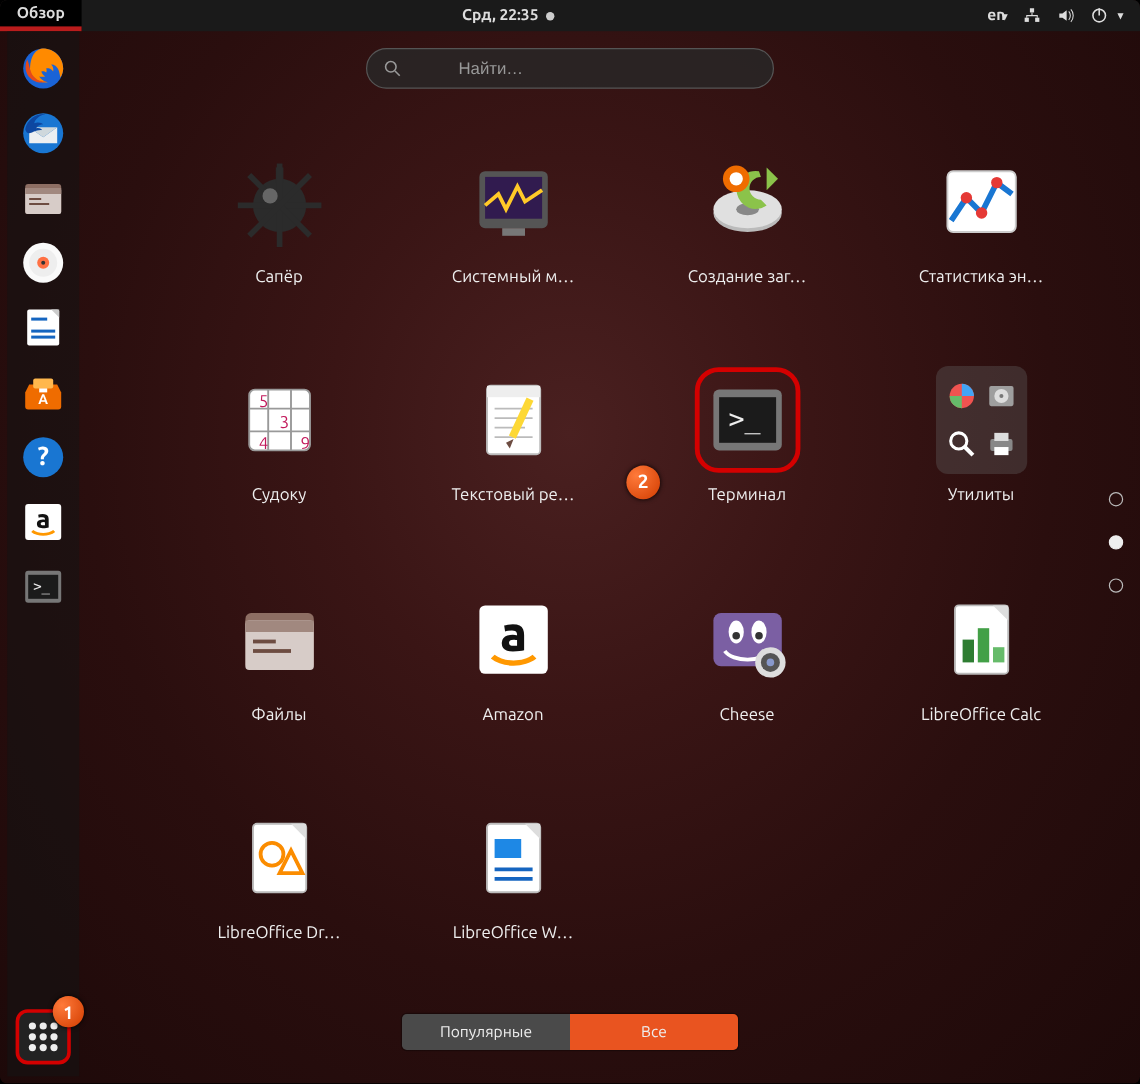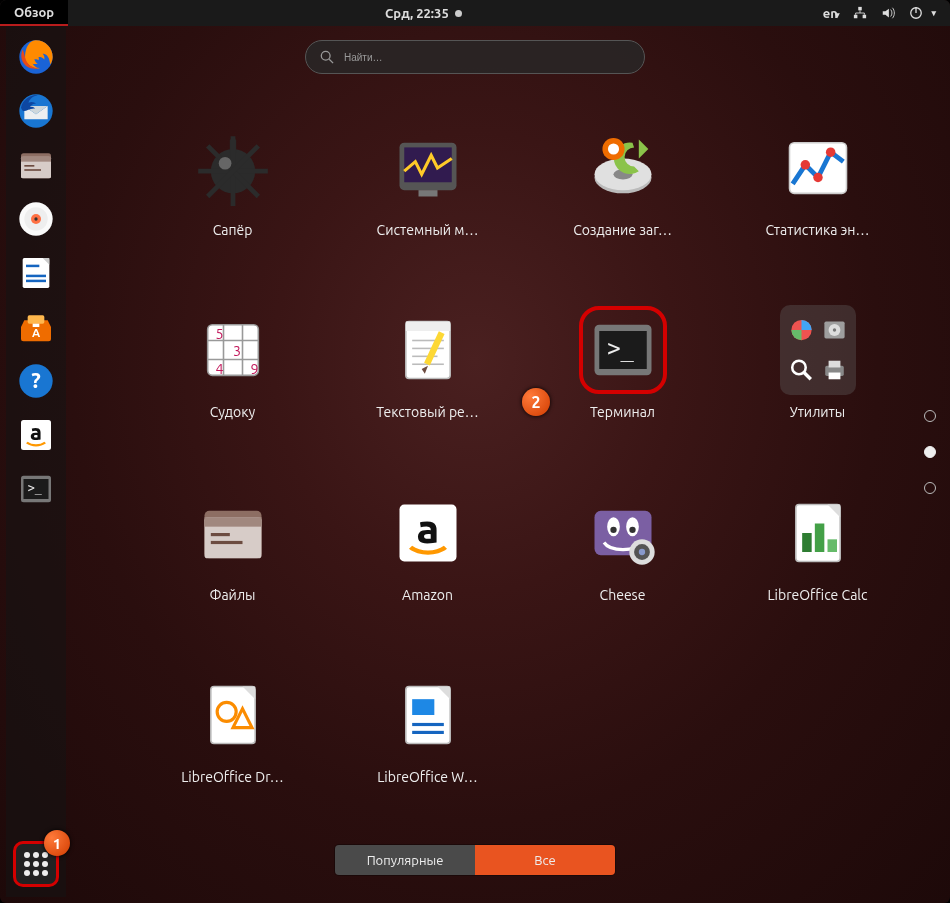--- a/index.html
+++ b/index.html
@@ -1,29 +1,29 @@
 <!DOCTYPE html>
 <html><head>
 <meta charset="utf-8">
 <style>
 * { box-sizing: border-box; margin: 0; padding: 0; }
 html, body { width: 950px; height: 903px; overflow: hidden; font-family: Ubuntu, "Segoe UI", sans-serif; background: #000; }
 .screen { position: relative; width: 950px; height: 903px; background: radial-gradient(ellipse at 50% 40%, #4a2020 0%, #3a1515 30%, #2a0e0e 60%, #1d0909 100%); color: #e0e0e0; border-radius: 6px; overflow: hidden; }
 
 .topbar { height: 26px; background: #1a1a1a; display: flex; align-items: center; color: #ddd; font-size: 13px; font-weight: 600; }
-.topbar .activities { background: #000; padding: 0 14px; height: 100%; display: flex; align-items: center; border-bottom: 2px solid #b91c1c; }
+.topbar .activities { background: #000; padding: 0 14px; height: 100%; display: flex; align-items: center; border-bottom: 4px solid #b91c1c; }
 .topbar .center { flex: 1; text-align: center; display: flex; justify-content: center; align-items: center; gap: 6px; }
 .topbar .center .dot { width: 7px; height: 7px; border-radius: 50%; background: #ccc; display: inline-block; }
 .topbar .right { display: flex; gap: 14px; padding-right: 14px; align-items: center; margin-left: 44px; }
 .topbar .tb-icon { width: 14px; height: 14px; fill: #ddd; }
 .topbar .caret { font-size: 9px; margin-left: -6px; }
 
 .search-wrap { position: absolute; top: 40px; left: 50%; transform: translateX(-50%); width: 340px; }
 .search { width: 100%; height: 34px; border-radius: 17px; background: rgba(40,40,40,0.8); border: 1px solid #555; display: flex; align-items: center; padding: 0 14px; gap: 10px; color: #aaa; font-size: 14px; }
-.search input { flex: 1; background: transparent; border: none; outline: none; color: #eee; font-size: 10px; }
+.search input { flex: 1; background: transparent; border: none; outline: none; color: #eee; font-size: 14px; margin-left: 38px; }
 .search input::placeholder { color: #999; }
 .search .mag { width: 14px; height: 14px; fill: #999; }
 
 .dock { position: absolute; left: 6px; top: 26px; bottom: 6px; width: 60px; background: rgba(20,20,20,0.55); display: flex; flex-direction: column; align-items: center; padding-top: 8px; gap: 8px; }
 .dock-item { width: 46px; height: 46px; display: flex; align-items: center; justify-content: center; }
 .dock-item svg { width: 40px; height: 40px; }
 .dock-spacer { flex: 1; }
 .apps-btn { width: 46px; height: 46px; border: 3px solid #d40000; border-radius: 10px; background: #222; display: grid; grid-template-columns: repeat(3, 1fr); grid-template-rows: repeat(3,1fr); gap: 3px; padding: 8px; margin-bottom: 10px; position: relative; }
 .apps-btn span { background: #eee; border-radius: 50%; }
 .marker1 { position: absolute; top: -14px; right: -14px; width: 26px; height: 26px; border-radius: 50%; background: radial-gradient(circle at 30% 30%, #ff7a3a, #d13c00); color: #fff; font-weight: bold; font-size: 15px; display: flex; align-items: center; justify-content: center; box-shadow: 0 0 4px #000; }

